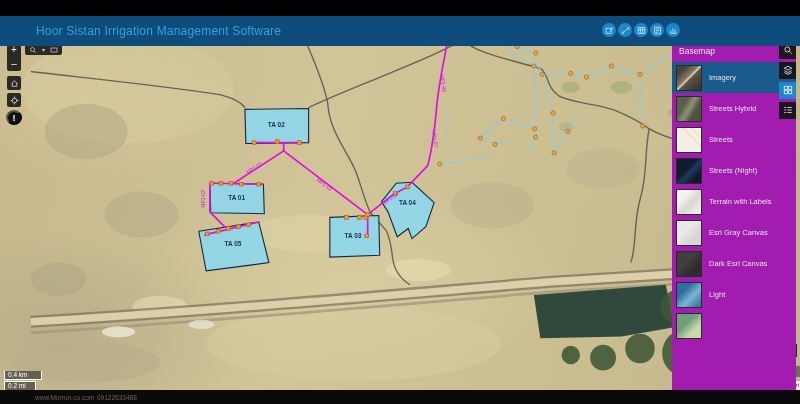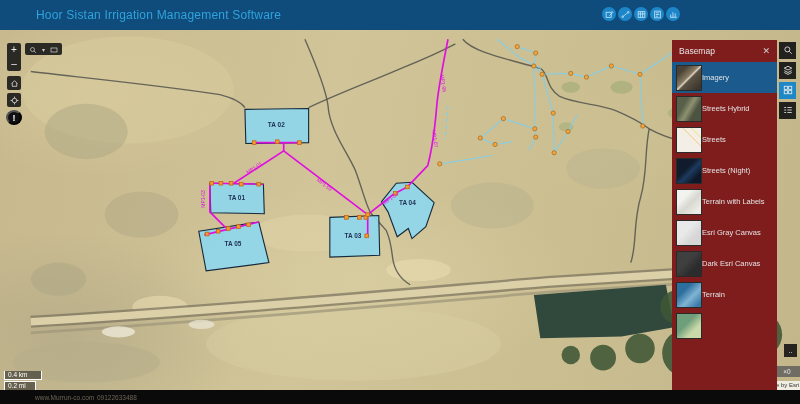--- a/index.html
+++ b/index.html
@@ -1,19 +1,19 @@
 <!DOCTYPE html>
 <html><head>
 <meta charset="utf-8">
 <style>
   html,body{margin:0;padding:0;background:#000;}
   body{width:800px;height:404px;position:relative;overflow:hidden;
        font-family:"Liberation Sans",sans-serif;-webkit-font-smoothing:antialiased;}
   
-  .header{position:absolute;left:0;top:0;width:800px;height:30px;background:#0f4c7c;z-index:30;text-decoration:underline;}
+  .header{position:absolute;left:0;top:16px;width:800px;height:30px;background:#0f4c7c;z-index:30;text-decoration:underline;}
   .header-title{position:absolute;left:36px;top:8px;font-size:12px;color:#2fa3dc;letter-spacing:.2px;}
   .header-tools{position:absolute;left:602px;top:7px;display:flex;gap:2px;}
   .tool-btn{width:14px;height:14px;border-radius:50%;background:#1c86c8;border:none;padding:0;
             display:flex;align-items:center;justify-content:center;cursor:pointer;}
   .tool-btn svg{width:9px;height:9px;stroke:#cfe9f7;fill:none;stroke-width:1.4;}
   
   .map{position:absolute;left:0;top:30px;width:800px;height:360px;
        background:
         radial-gradient(220px 120px at 12% 18%, rgba(214,201,155,.8), rgba(214,201,155,0) 70%),
         radial-gradient(300px 140px at 45% 70%, rgba(222,211,168,.55), rgba(222,211,168,0) 72%),
@@ -38,26 +38,26 @@
   .track-btn{left:6px;top:110px;width:15px;height:15px;border-radius:50%;background:#111;
              color:#fff;font-size:9px;font-weight:bold;display:flex;align-items:center;
              justify-content:center;z-index:20;position:absolute;cursor:pointer;}
   
   .scalebar{position:absolute;left:4px;top:371px;z-index:20;}
   .scale-chip{background:rgba(30,30,30,.55);color:#fff;font-size:6.5px;line-height:8px;
               padding:0 3px;border-bottom:1px solid #fff;border-left:1px solid #fff;
               border-right:1px solid #fff;margin-bottom:1px;width:30px;}
   .scale-chip.mi{width:24px;border-top:1px solid #fff;border-bottom:none;}
   
-  .panel{position:absolute;left:672px;top:40px;width:105px;height:350px;background:#7f1d1d;
+  .panel{position:absolute;left:672px;top:40px;width:124px;height:350px;background:#a21caf;
          z-index:25;overflow:hidden;}
   .panel-head{height:22px;display:flex;align-items:center;justify-content:space-between;
               padding:0 7px;color:#e5e5e5;font-size:8.5px;}
   .panel-close{background:none;border:none;color:#cfcfcf;font-size:9px;cursor:pointer;padding:0;}
-  .bm-item{height:31px;display:flex;align-items:center;padding-left:4px;cursor:pointer;}
+  .bm-item{height:31px;display:flex;align-items:center;gap:7px;padding-left:4px;cursor:pointer;}
   .bm-item.selected{background:#1a5a8c;}
   .bm-thumb{width:26px;height:26px;flex:none;border:1px solid #2a2a2a;box-sizing:border-box;}
   .bm-label{font-size:7.5px;color:#e3e3e3;}
   .t-imagery{background:linear-gradient(135deg,#4a4237 20%,#8a7c62 45%,#d8d2c4 50%,#5c5344 55%,#3c372e 90%);}
   .t-hybrid{background:linear-gradient(120deg,#58604a 30%,#8e9170 50%,#4c5340 70%),#555;}
   .t-streets{background:linear-gradient(45deg,#f4efe6 60%,#f7c873 62%,#f4efe6 64%,#f4efe6 78%,#f3e06b 80%,#f4efe6 82%);}
   .t-topo{background:linear-gradient(135deg,#e8e4d2 40%,#cfd8bd 60%,#e3ded0 85%);}
   .t-nav{background:linear-gradient(60deg,#fbfbf9 55%,#d9dde2 57%,#fbfbf9 60%,#fbfbf9 70%,#f0b95e 72%,#fbfbf9 75%);}
   .t-night{background:linear-gradient(135deg,#101c2e 40%,#1d3a5f 55%,#0d1828 80%);}
   .t-terrain{background:linear-gradient(135deg,#f2f2ee 30%,#d8d8d0 55%,#ececE6 85%),#eee;}
@@ -313,21 +313,21 @@
       <div class="bm-item">
         <div class="bm-thumb t-lightgray"></div>
         <span class="bm-label">Esri Gray Canvas</span>
       </div>
       <div class="bm-item">
         <div class="bm-thumb t-darkgray"></div>
         <span class="bm-label">Dark Esri Canvas</span>
       </div>
       <div class="bm-item">
         <div class="bm-thumb t-oceans"></div>
-        <span class="bm-label">Terrain</span>
+        <span class="bm-label">Light</span>
       </div>
       <div class="bm-item">
         <div class="bm-thumb t-natgeo"></div>
         <span class="bm-label"></span>
       </div>
     </div>
 </div>
 
 <div class="right-toolbar">
   <button class="rt-btn">

